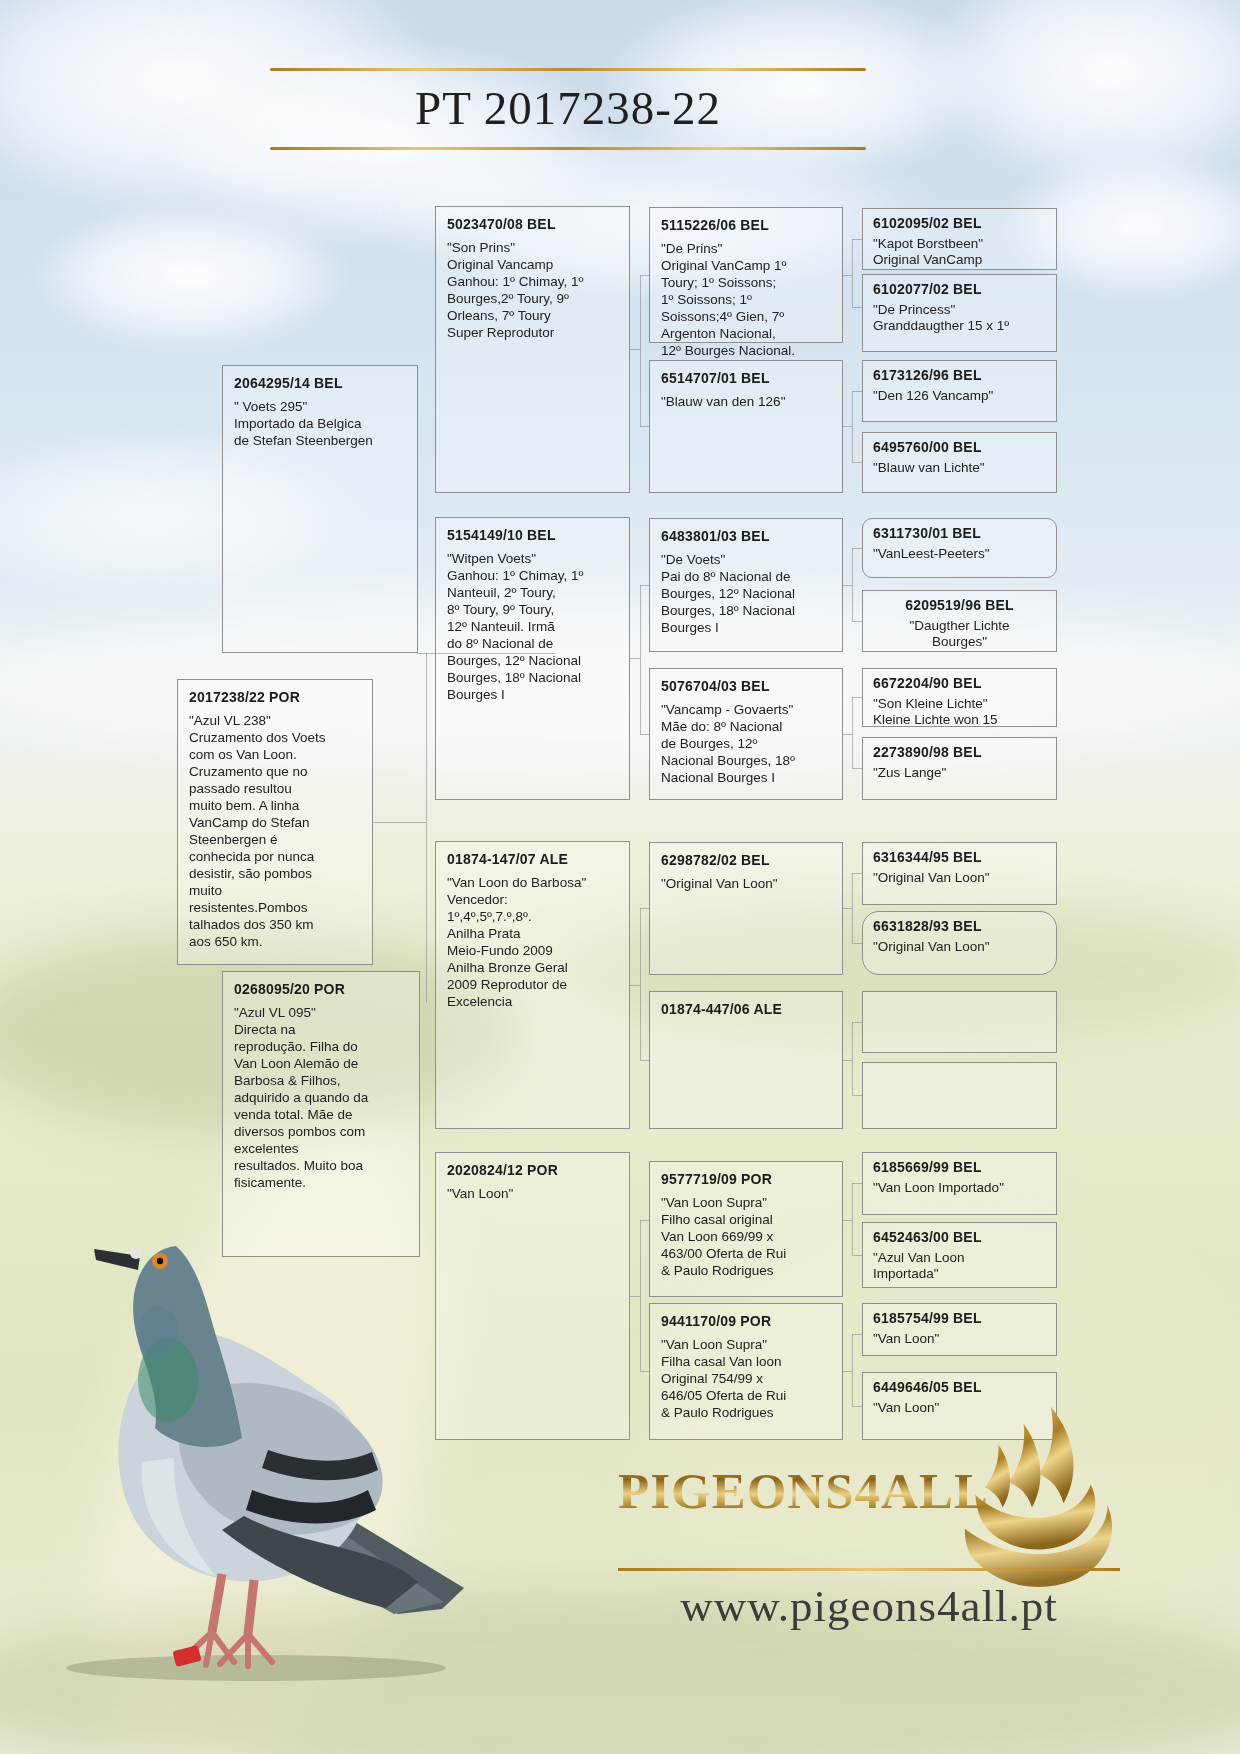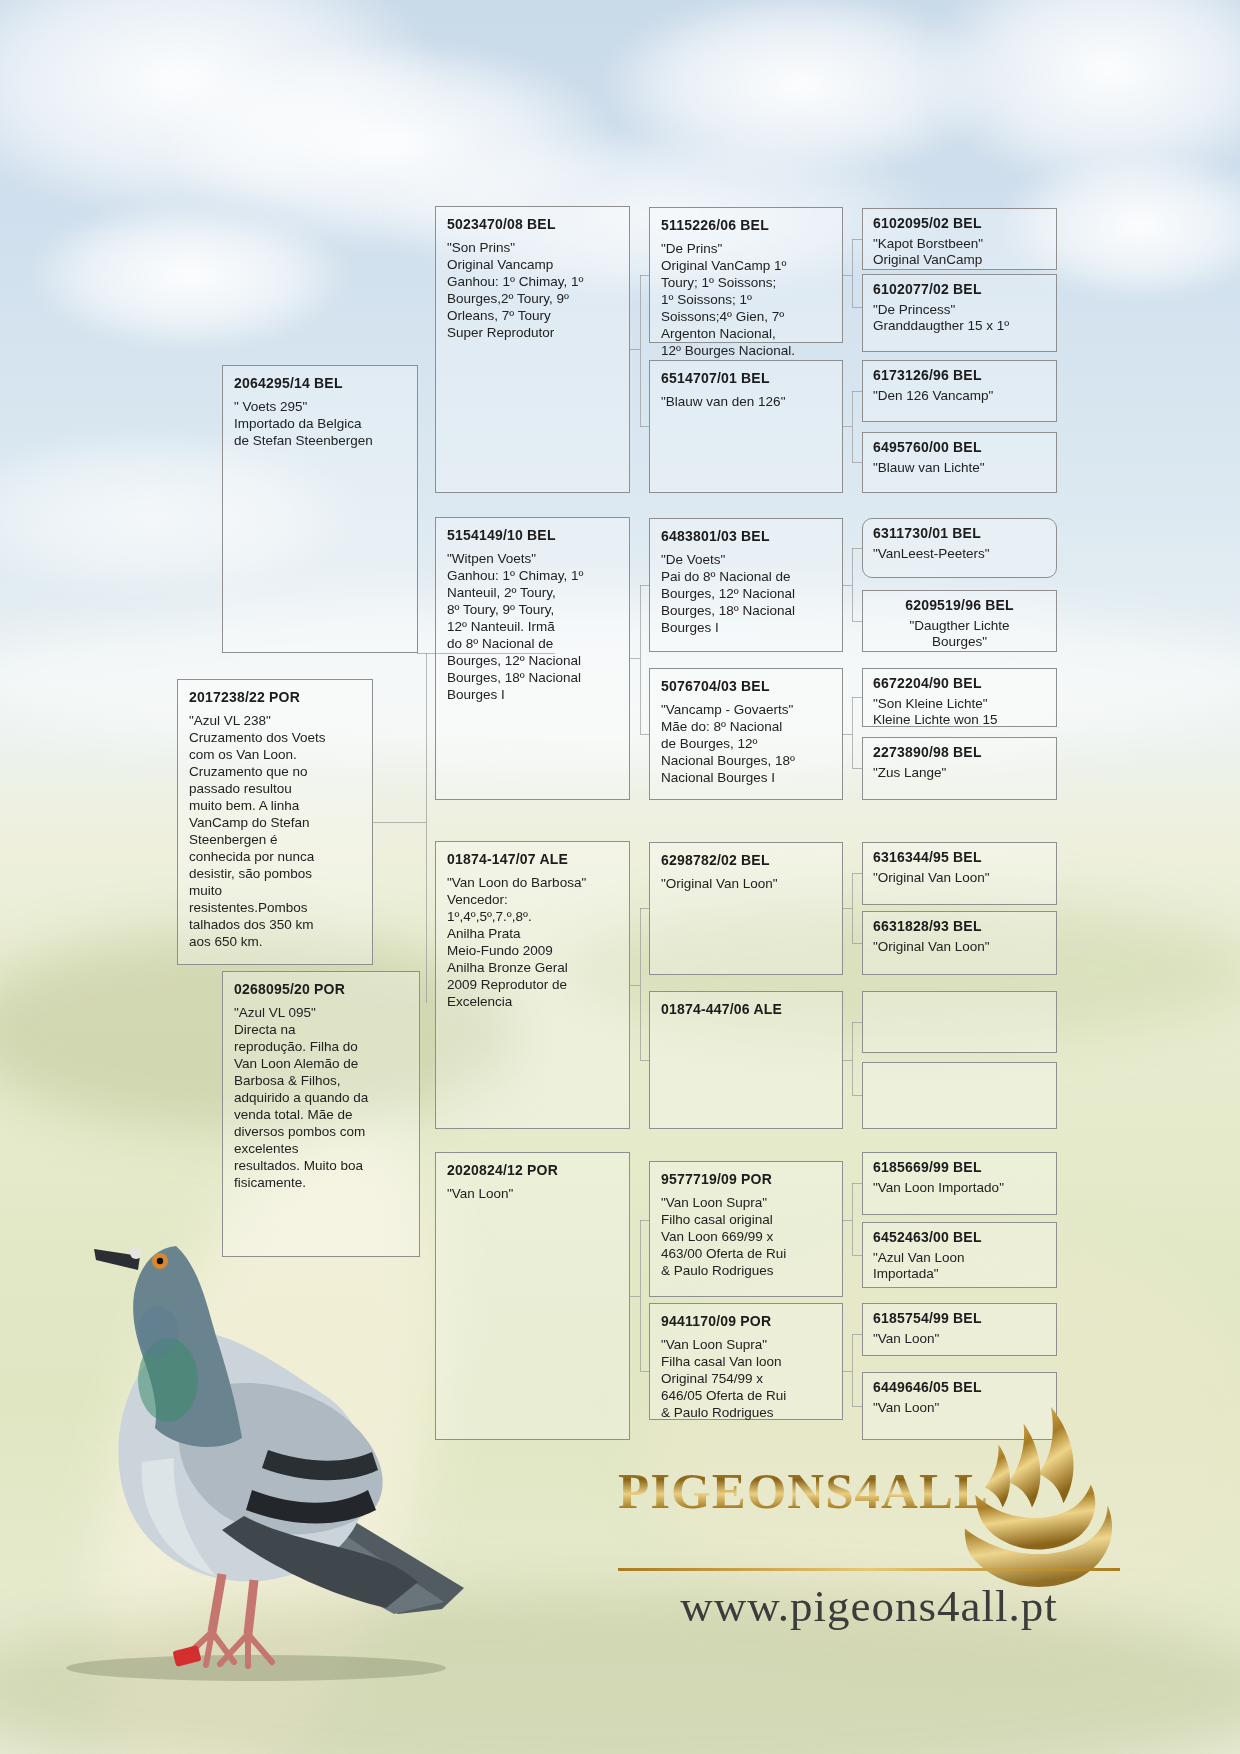--- a/index.html
+++ b/index.html
@@ -61,20 +61,25 @@
   <div class="cloud" style="left:30px;top:200px;width:320px;height:150px;"></div>
   <div class="cloud" style="left:380px;top:130px;width:560px;height:170px;opacity:.8;"></div>
   <div class="cloud" style="left:-60px;top:430px;width:420px;height:170px;opacity:.7;"></div>
   <div class="haze" style="left:-60px;top:600px;width:1360px;height:160px;background:rgba(255,255,255,.55);"></div>
   <div class="haze" style="left:-40px;top:930px;width:560px;height:200px;background:rgba(160,170,110,.30);"></div>
   <div class="haze" style="left:560px;top:900px;width:700px;height:140px;background:rgba(170,180,120,.22);"></div>
   <div class="haze" style="left:120px;top:1120px;width:300px;height:700px;background:rgba(246,241,220,.75);transform:rotate(16deg);"></div>
   <div class="haze" style="left:640px;top:1230px;width:640px;height:420px;background:rgba(238,233,205,.5);"></div>
   <div class="haze" style="left:-60px;top:1590px;width:1360px;height:200px;background:rgba(150,160,100,.25);"></div>
 
+  <div class="title-block">
+    <div class="gold-line"></div>
+    <h1>PT 2017238-22</h1>
+    <div class="gold-line"></div>
+  </div>
 
   <div id="tree">
       <div class="box" style="left: 222px; top: 365px; width: 196px; height: 288px;">
         <div class="ring">2064295/14 BEL</div>
         <div class="desc">" Voets 295"
 Importado da Belgica
 de Stefan Steenbergen</div>
       </div>
       <div class="box" style="left: 177px; top: 679px; width: 196px; height: 286px;">
         <div class="ring">2017238/22 POR</div>
@@ -182,21 +187,21 @@
         <div class="desc"></div>
       </div>
       <div class="box" style="left: 649px; top: 1152px; width: 194px; height: 136px; margin-top: 9px;">
         <div class="ring">9577719/09 POR</div>
         <div class="desc">"Van Loon Supra"
 Filho casal original
 Van Loon 669/99 x
 463/00  Oferta de Rui
 &amp; Paulo Rodrigues</div>
       </div>
-      <div class="box" style="left: 649px; top: 1303px; width: 194px; height: 117px;">
+      <div class="box" style="left: 649px; top: 1303px; width: 194px; height: 137px;">
         <div class="ring">9441170/09 POR</div>
         <div class="desc">"Van Loon Supra"
 Filha casal Van loon
 Original 754/99 x
 646/05  Oferta de Rui
 &amp; Paulo Rodrigues</div>
       </div>
       <div class="box sm" style="left: 862px; top: 208px; width: 195px; height: 62px;">
         <div class="ring">6102095/02 BEL</div>
         <div class="desc">"Kapot Borstbeen"
@@ -230,21 +235,21 @@
 Kleine Lichte won 15</div>
       </div>
       <div class="box sm" style="left: 862px; top: 737px; width: 195px; height: 63px;">
         <div class="ring">2273890/98 BEL</div>
         <div class="desc">"Zus Lange"</div>
       </div>
       <div class="box sm" style="left: 862px; top: 842px; width: 195px; height: 63px;">
         <div class="ring">6316344/95 BEL</div>
         <div class="desc">"Original Van Loon"</div>
       </div>
-      <div class="box sm" style="left: 862px; top: 911px; width: 195px; height: 64px;">
+      <div class="box sm" style="left: 862px; top: 911px; width: 195px; height: 64px; border-radius: 17px;">
         <div class="ring">6631828/93 BEL</div>
         <div class="desc">"Original Van Loon"</div>
       </div>
       <div class="box sm" style="left: 862px; top: 991px; width: 195px; height: 62px;">
         <div class="ring"></div>
         <div class="desc"></div>
       </div>
       <div class="box sm" style="left: 862px; top: 1062px; width: 195px; height: 67px;">
         <div class="ring"></div>
         <div class="desc"></div>

